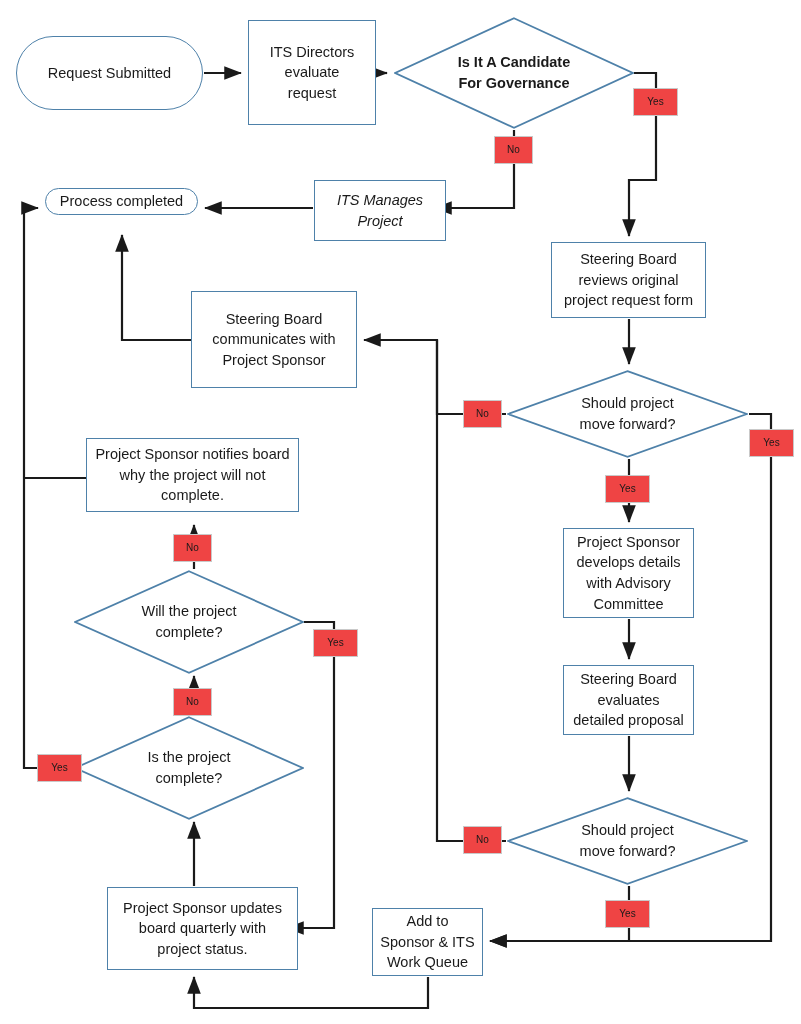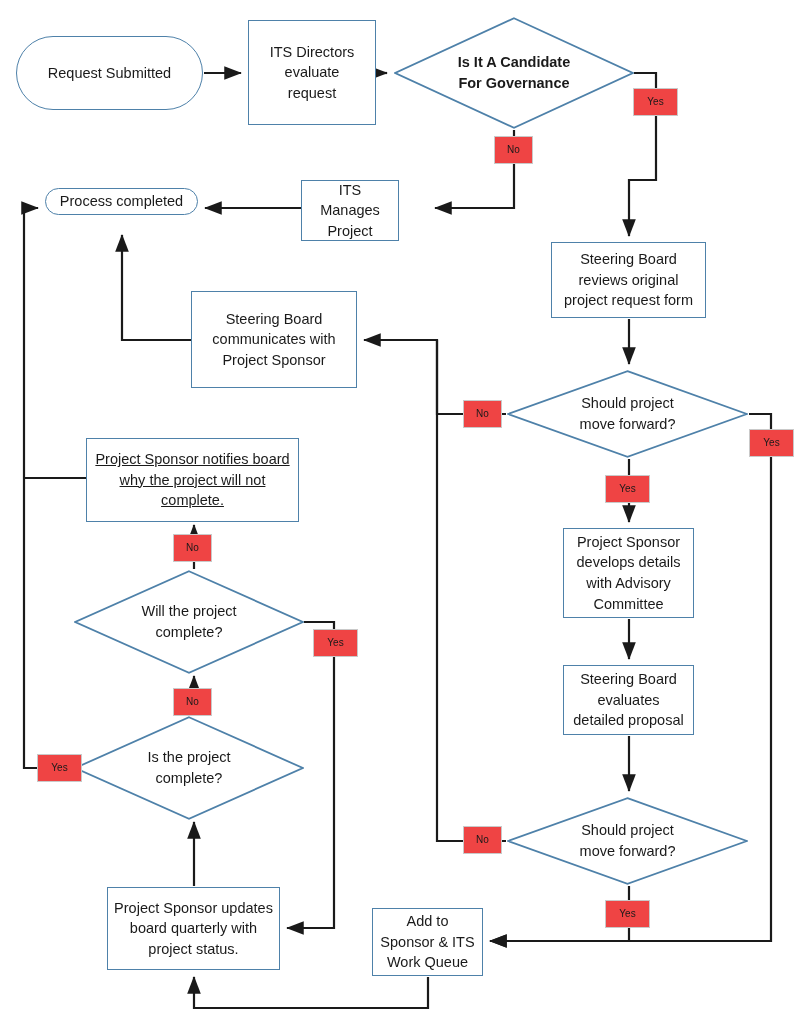--- a/index.html
+++ b/index.html
@@ -133,21 +133,21 @@
         <div class="dia-text">
           <div>Is It A Candidate</div>
           <div>For Governance</div>
         </div>
       </div>
       <div class="node terminator" style="left: 45px; top: 188px; width: 153px; height: 27px;">
         <div>
           <div>Process completed</div>
         </div>
       </div>
-      <div class="node process" style="left: 301px; top: 180px; width: 98px; height: 61px;">
+      <div class="node process" style="left: 314px; top: 180px; width: 132px; height: 61px; font-style: italic;">
         <div>
           <div>ITS Manages</div>
           <div>Project</div>
         </div>
       </div>
       <div class="node process" style="left: 551px; top: 242px; width: 155px; height: 76px;">
         <div>
           <div>Steering Board</div>
           <div>reviews original</div>
           <div>project request form</div>
@@ -162,21 +162,21 @@
       </div>
       <div class="node decision" style="left: 507px; top: 370px; width: 241px; height: 88px;">
         <svg class="dia-svg" viewBox="0 0 241 88" preserveAspectRatio="none">
           <polygon points="120.5,1.2 239.8,44 120.5,86.8 1.2,44" fill="#FFFFFF" stroke="#4E81A9" stroke-width="1.8" vector-effect="non-scaling-stroke"></polygon>
         </svg>
         <div class="dia-text">
           <div>Should project</div>
           <div>move forward?</div>
         </div>
       </div>
-      <div class="node process" style="left: 86px; top: 438px; width: 213px; height: 84px; text-decoration: underline;">
+      <div class="node process" style="left: 86px; top: 438px; width: 213px; height: 74px;">
         <div>
           <div>Project Sponsor notifies board</div>
           <div>why the project will not</div>
           <div>complete.</div>
         </div>
       </div>
       <div class="node process" style="left: 563px; top: 528px; width: 131px; height: 90px;">
         <div>
           <div>Project Sponsor</div>
           <div>develops details</div>
@@ -211,21 +211,21 @@
       </div>
       <div class="node decision" style="left: 507px; top: 797px; width: 241px; height: 88px;">
         <svg class="dia-svg" viewBox="0 0 241 88" preserveAspectRatio="none">
           <polygon points="120.5,1.2 239.8,44 120.5,86.8 1.2,44" fill="#FFFFFF" stroke="#4E81A9" stroke-width="1.8" vector-effect="non-scaling-stroke"></polygon>
         </svg>
         <div class="dia-text">
           <div>Should project</div>
           <div>move forward?</div>
         </div>
       </div>
-      <div class="node process" style="left: 107px; top: 887px; width: 173px; height: 83px;">
+      <div class="node process" style="left: 107px; top: 887px; width: 191px; height: 83px;">
         <div>
           <div>Project Sponsor updates</div>
           <div>board quarterly with</div>
           <div>project status.</div>
         </div>
       </div>
       <div class="node process" style="left: 372px; top: 908px; width: 111px; height: 68px;">
         <div>
           <div>Add to</div>
           <div>Sponsor &amp; ITS</div>

